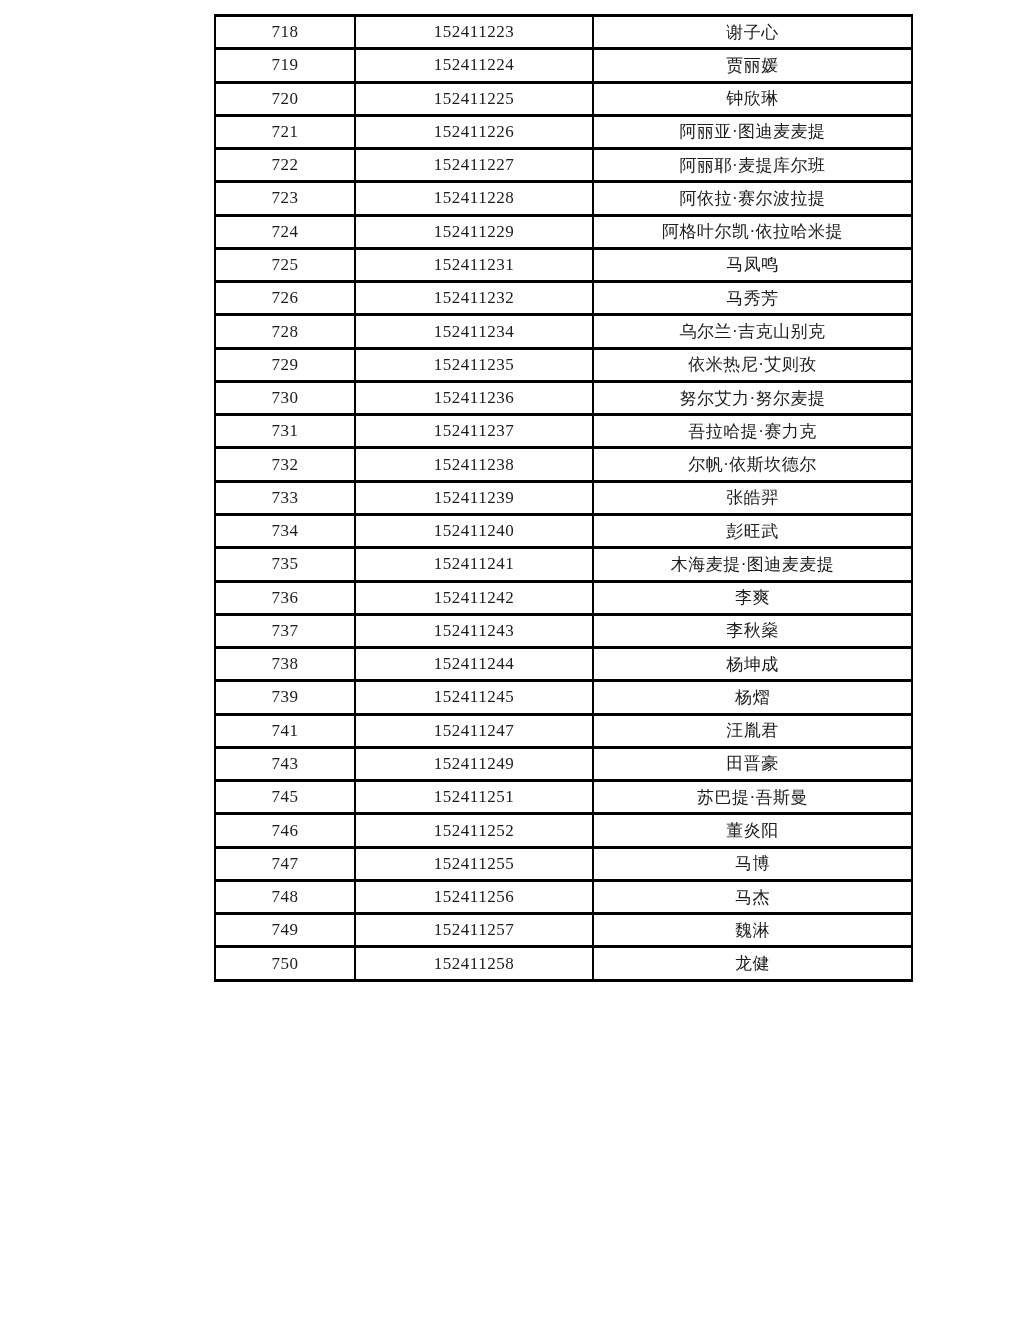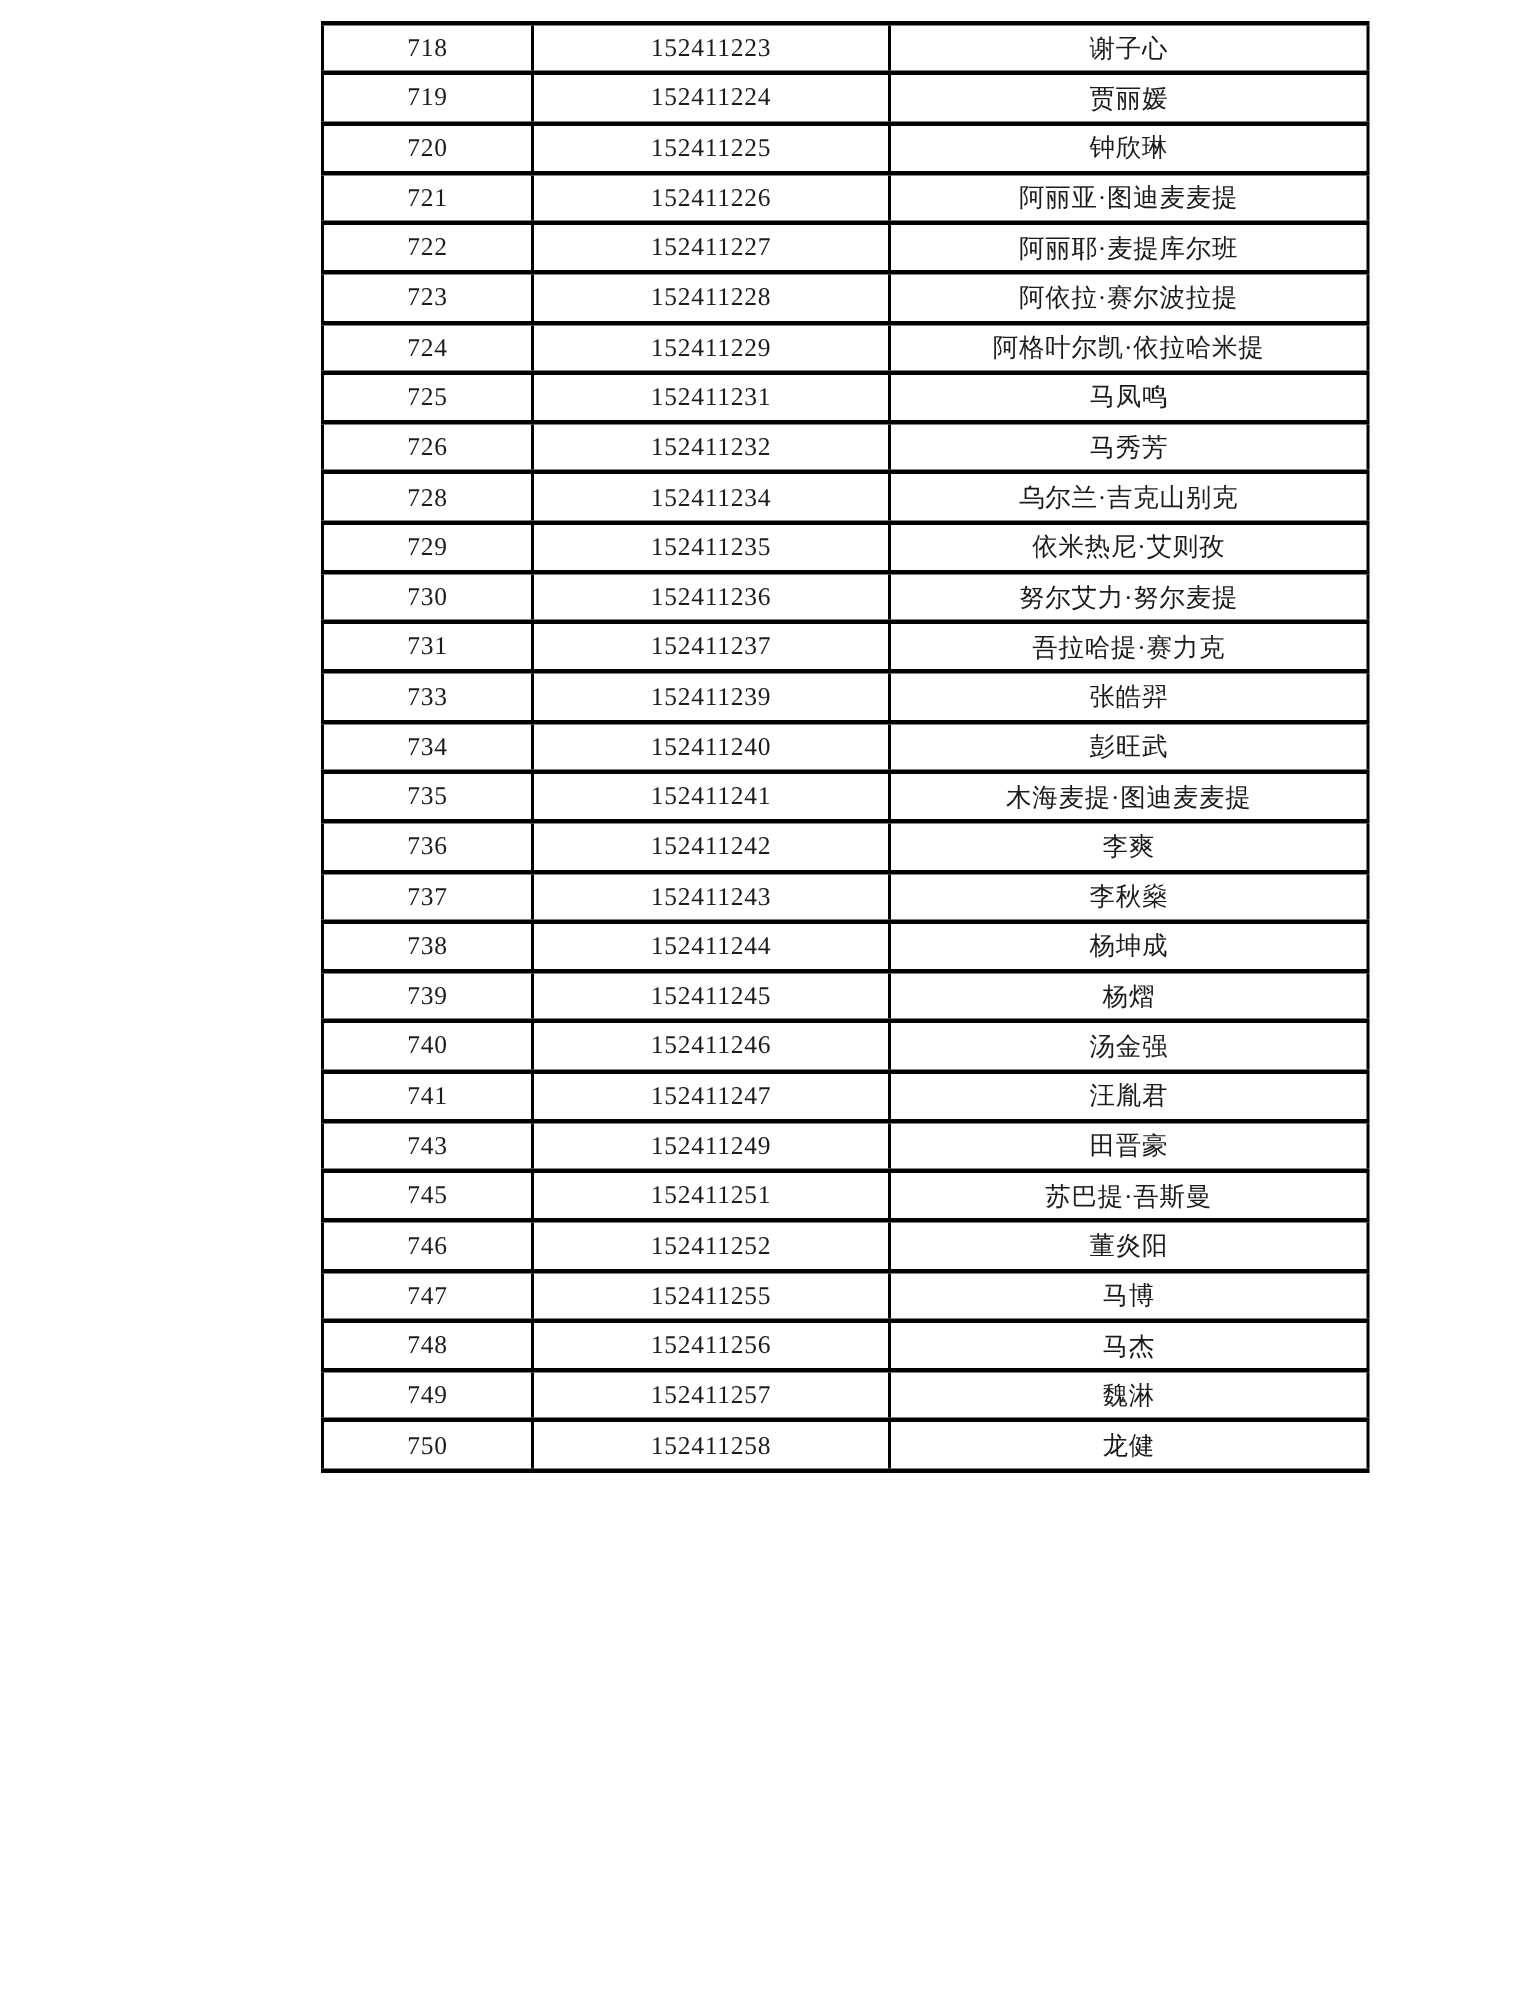--- a/index.html
+++ b/index.html
@@ -125,20 +125,25 @@
     <td class="col-id">152411236</td>
     <td class="col-name">努尔艾力·努尔麦提</td>
   </tr>
 
   <tr>
     <td class="col-index">731</td>
     <td class="col-id">152411237</td>
     <td class="col-name">吾拉哈提·赛力克</td>
   </tr>
 
+  <tr>
+    <td class="col-index">732</td>
+    <td class="col-id">152411238</td>
+    <td class="col-name">尔帆·依斯坎德尔</td>
+  </tr>
 
   <tr>
     <td class="col-index">733</td>
     <td class="col-id">152411239</td>
     <td class="col-name">张皓羿</td>
   </tr>
 
   <tr>
     <td class="col-index">734</td>
     <td class="col-id">152411240</td>
@@ -168,25 +173,20 @@
     <td class="col-id">152411244</td>
     <td class="col-name">杨坤成</td>
   </tr>
 
   <tr>
     <td class="col-index">739</td>
     <td class="col-id">152411245</td>
     <td class="col-name">杨熠</td>
   </tr>
 
-  <tr>
-    <td class="col-index">740</td>
-    <td class="col-id">152411246</td>
-    <td class="col-name">汤金强</td>
-  </tr>
 
   <tr>
     <td class="col-index">741</td>
     <td class="col-id">152411247</td>
     <td class="col-name">汪胤君</td>
   </tr>
 
 
   <tr>
     <td class="col-index">743</td>

